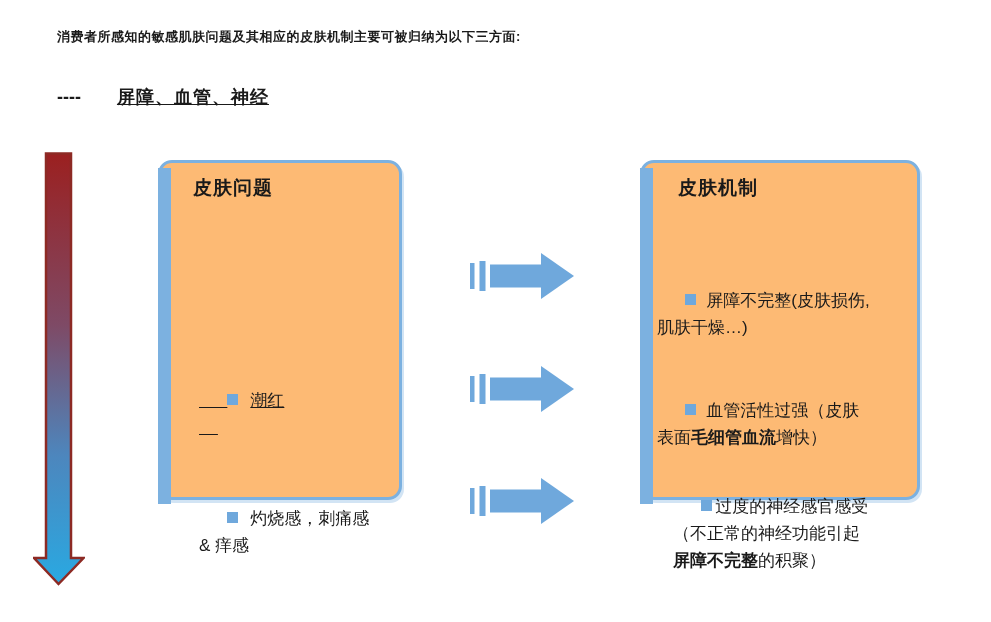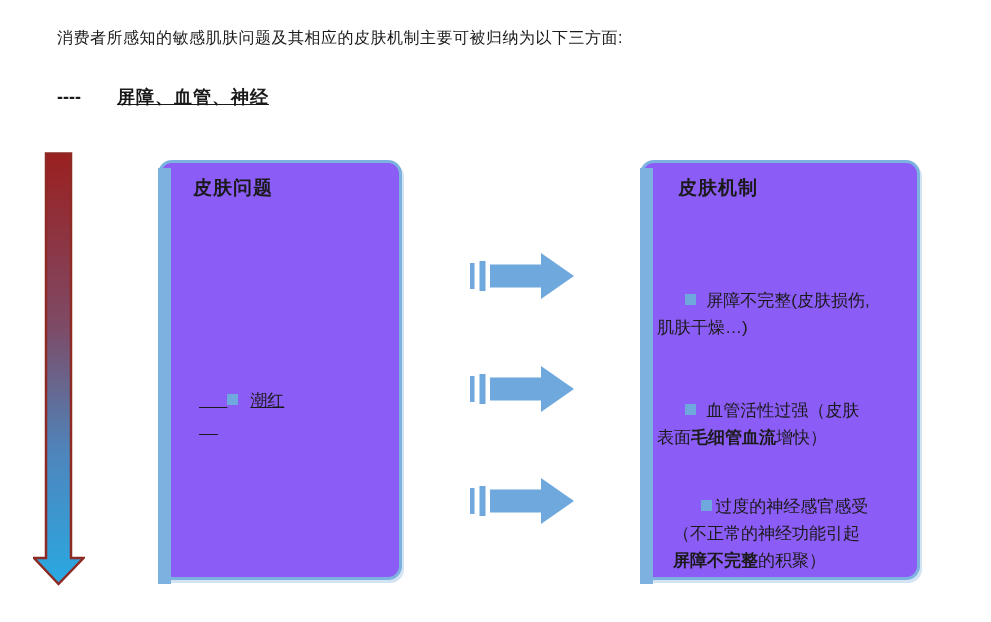--- a/index.html
+++ b/index.html
@@ -6,27 +6,27 @@
     --accent-blue:#7CB1E0;
     --arrow-blue:#6FA8DC;
     --bullet-blue:#6FA8DC;
     --varrow-border:#8D2A24;
     --text:#1A1A1A;
   }
   *{margin:0;padding:0;box-sizing:border-box;}
   body{background:#ffffff;font-family:"Liberation Sans","DejaVu Sans",sans-serif;}
   .slide{position:relative;width:991px;height:622px;background:#ffffff;overflow:hidden;color:var(--text);}
 
-  .title{position:absolute;left:57px;top:28px;font-size:16px;font-weight:normal;letter-spacing:0.5px;}
+  .title{position:absolute;left:57px;top:28px;font-size:13px;font-weight:bold;letter-spacing:0.5px;}
   .subtitle{position:absolute;left:57px;top:85px;font-size:18px;font-weight:bold;}
   .subtitle-text{margin-left:36px;letter-spacing:1px;text-decoration:underline;}
 
   .v-arrow{position:absolute;left:33px;top:152px;}
 
-  .box{position:absolute;top:160px;height:420px;background:#8b5cf6;border:3px solid var(--accent-blue);
+  .box{position:absolute;top:160px;height:340px;background:#fdba74;border:3px solid var(--accent-blue);
        border-radius:14px;box-shadow:2px 3px 0 rgba(126,177,224,0.35);}
   .box::before{content:"";position:absolute;left:-3px;top:5px;bottom:-7px;width:13px;
        background:var(--accent-blue);}
   .box-left{left:158px;width:244px;}
   .box-right{left:640px;width:280px;border-radius:14px;}
   .box-header{position:absolute;top:12px;left:32px;font-size:19px;font-weight:bold;letter-spacing:1px;}
   .box-right .box-header{left:35px;}
 
   .item{position:absolute;font-size:17px;line-height:27px;white-space:pre;color:var(--text);}
   .box-left .item{left:38px;}
@@ -66,20 +66,24 @@
       </linearGradient>
     </defs>
     <path d="M13 1.5 H38 V406 H50.5 L25.5 432 L1 406 H13 Z" fill="url(#vgrad)" stroke="var(--varrow-border,#8D2A24)" stroke-width="2.5"></path>
   </svg>
 
   <div class="box box-left">
     <div class="box-header">皮肤问题</div>
     <div class="item pos-l2">
       <span class="bullet"></span><span><span>潮红</span></span>
     </div>
+    <div class="item pos-l3">
+      <span class="bullet"></span><span><span>灼烧感，刺痛感
+&amp; 痒感</span></span>
+    </div>
   </div>
 
   <svg class="h-arrow h-arrow-1" width="104" height="46" viewBox="0 0 104 46">
     <rect class="h-shape" x="0" y="10" width="4.5" height="26"></rect>
     <rect class="h-shape" x="9.5" y="8" width="6" height="30"></rect>
     <rect class="h-shape" x="20" y="11.5" width="51" height="23"></rect>
     <polygon class="h-shape" points="71,0 104,23 71,46"></polygon>
   </svg>
   <svg class="h-arrow h-arrow-2" width="104" height="46" viewBox="0 0 104 46">
     <rect class="h-shape" x="0" y="10" width="4.5" height="26"></rect>

